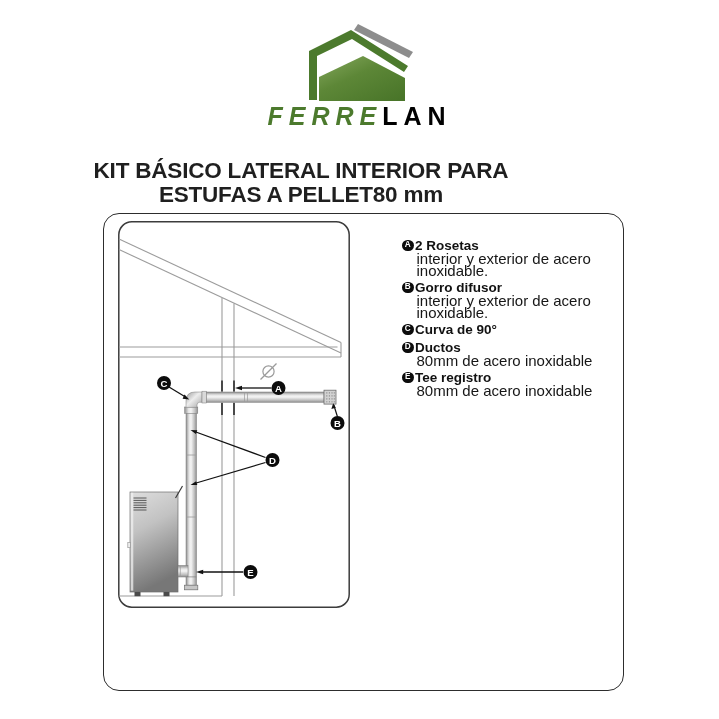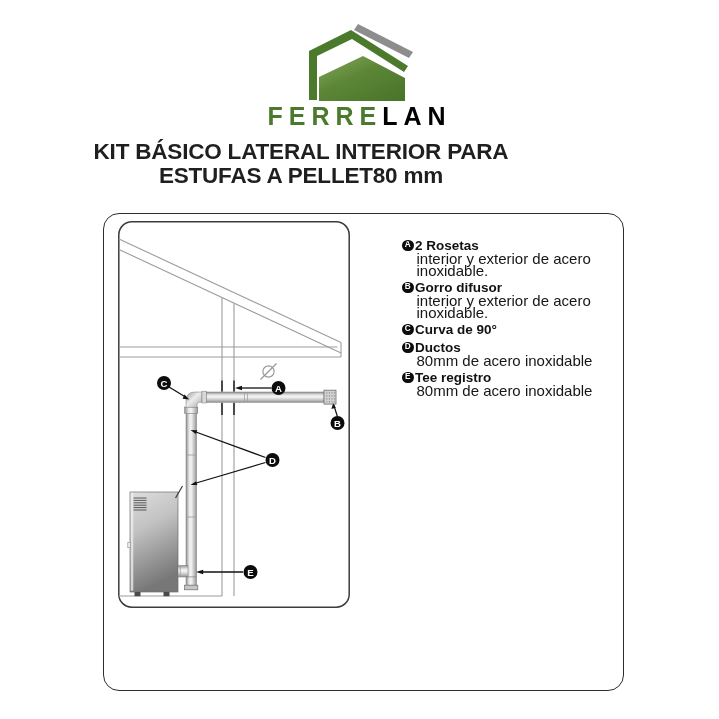--- a/index.html
+++ b/index.html
@@ -7,24 +7,24 @@
     width:719px;height:719px;position:relative;background:#ffffff;
     font-family:"Liberation Sans", sans-serif;overflow:hidden;
     -webkit-font-smoothing:antialiased;
   }
   
   .logo-icon{position:absolute;left:50%;top:24px;width:112px;height:82px;margin-left:-57px;}
   .brand{
     position:absolute;top:103px;left:0;width:719px;text-align:center;
     font-size:25px;font-weight:bold;letter-spacing:6px;line-height:26px;
   }
-  .brand .g{color:#4c7a2d;}
+  .brand .g{color:#4c7a2d;font-style:italic;}
   .brand .s{color:#000000;}
   .page-title{
-    position:absolute;top:140px;left:0;width:602px;text-align:center;
+    position:absolute;top:159px;left:0;width:602px;text-align:center;
     font-size:22.5px;line-height:23.5px;font-weight:bold;color:#1f1f1f;
     letter-spacing:-0.2px;
   }
   
   .frame{
     position:absolute;left:103px;top:213px;width:519px;height:476px;
     border:1.6px solid #2d2d2d;border-radius:16px;background:#fff;
   }
   
   .diagram{position:absolute;left:118px;top:221px;width:232px;height:387px;}

